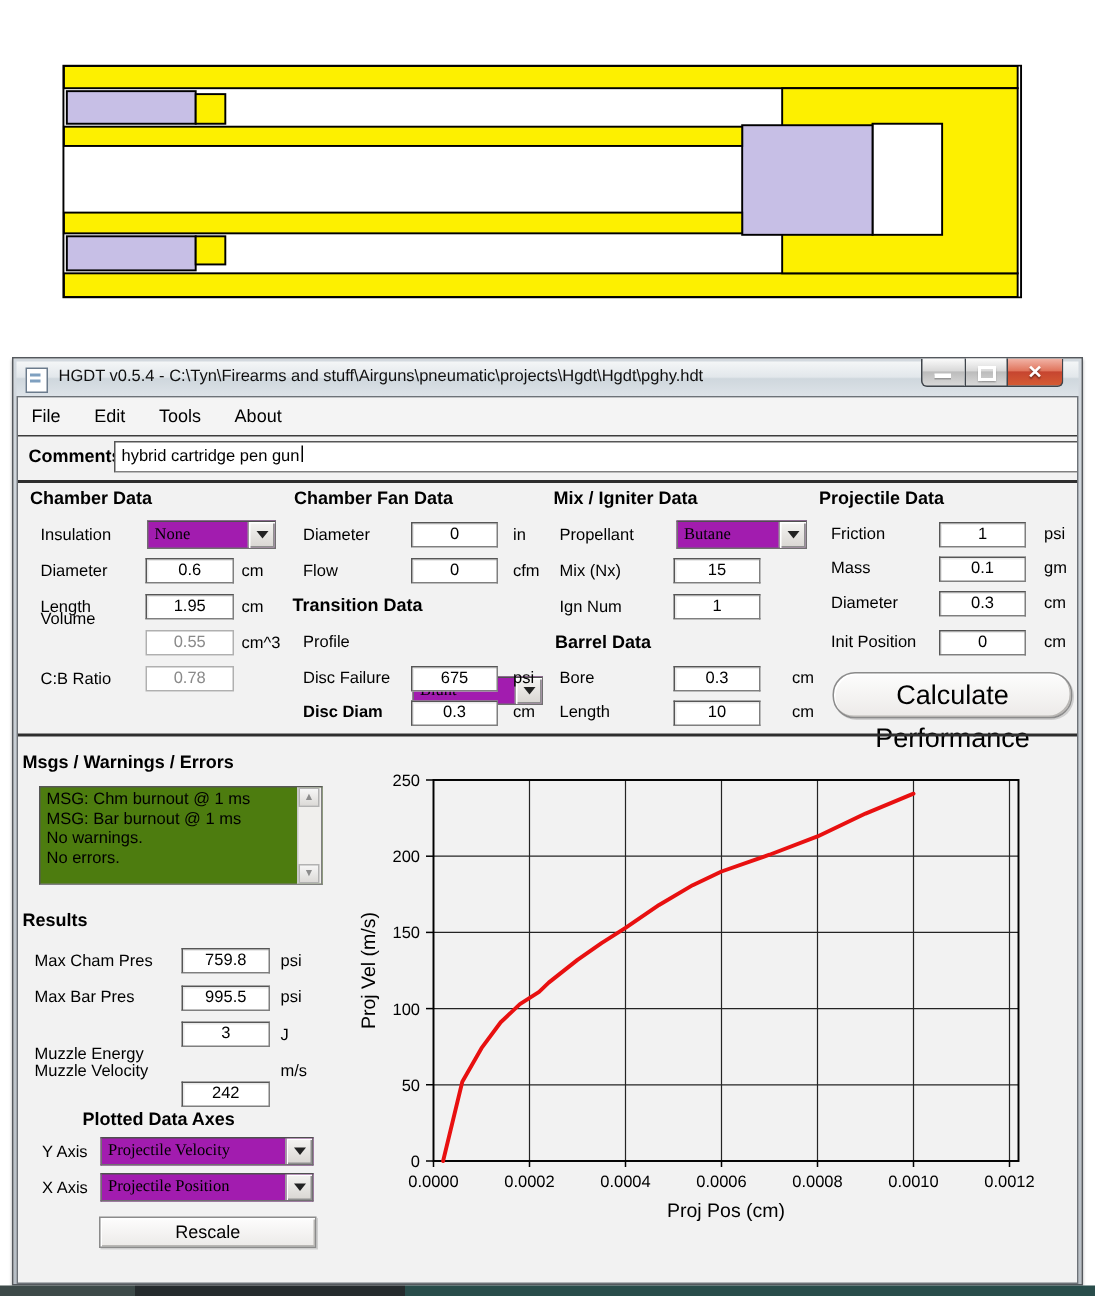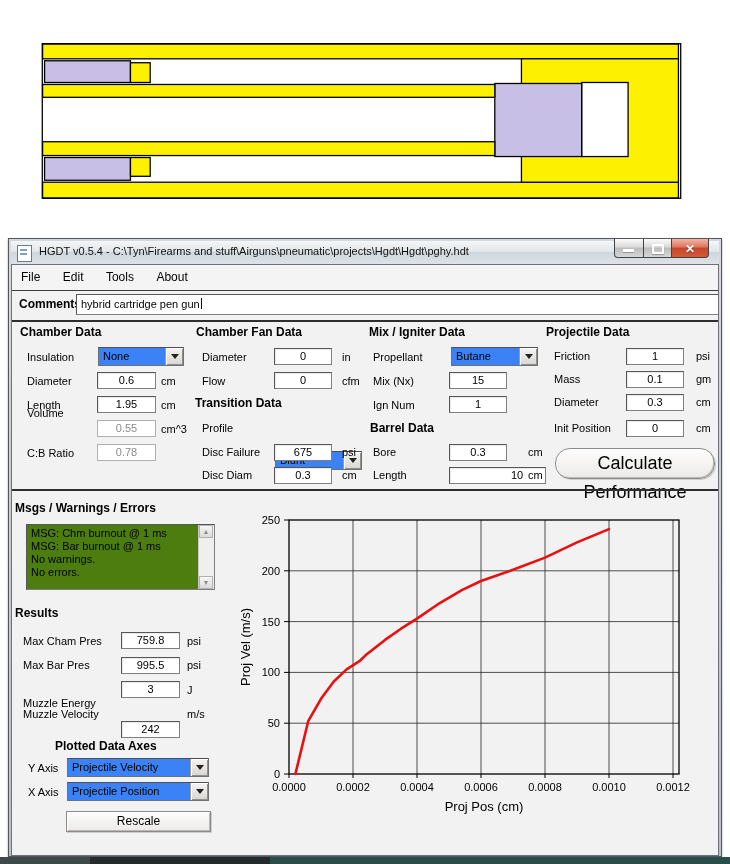--- a/index.html
+++ b/index.html
@@ -41,22 +41,22 @@
   .lbl{position:absolute;font-size:11px;color:#000;white-space:nowrap;}
   .hdr{position:absolute;font-size:12px;font-weight:bold;color:#000;white-space:nowrap;}
   .unit{position:absolute;font-size:11px;color:#000;white-space:nowrap;}
   .fld{position:absolute;height:15px;background:#fff;border:1px solid #7f7f7f;
        border-top-color:#565656;border-left-color:#565656;font-size:11px;text-align:center;
        line-height:15px;box-shadow:inset 1px 1px 0 #e9e9e9;}
   .fld.dis{border:1px solid #b0b0b0;color:#8a8a8a;box-shadow:none;}
   .tbox{position:absolute;background:#fff;border:1px solid #7f7f7f;border-top-color:#565656;
        border-left-color:#565656;font-size:11px;line-height:18px;padding-left:4px;white-space:nowrap;overflow:hidden;}
   .caret{display:inline-block;width:1px;height:11px;background:#000;vertical-align:-1px;margin-left:1px;}
-  .dd{position:absolute;height:19px;background:#3b82f6;border:1px solid #707070;
-      border-top-color:#4f4f4f;box-sizing:border-box;}
+  .dd{position:absolute;height:19px;background:#a21caf;border:1px solid #707070;
+      border-top-color:#4f4f4f;box-sizing:border-box;font-family:Liberation Serif, serif;}
   .dd .val{font-size:11px;line-height:17px;padding-left:4px;white-space:nowrap;}
   .dd .btn{position:absolute;right:0;top:0;bottom:0;width:17px;
       background:linear-gradient(#f5f4f2,#d9d6d2);border-left:1px solid #9b9b9b;
       box-shadow:inset 1px 1px 0 #ffffff, inset -1px -1px 0 #8f8f8f;
       display:flex;align-items:center;justify-content:center;}
   .tri{width:0;height:0;border:4px solid transparent;border-top:5px solid #222;margin-top:4px;}
   .btn3d{position:absolute;background:linear-gradient(#fdfdfd,#eceae8);border:1px solid #8b8b8b;
       box-shadow:inset 1px 1px 0 #ffffff, inset -1px -1px 0 #b9b7b4, 1px 1px 0 #cfcfcf;
       text-align:center;color:#000;box-sizing:border-box;}
   .sep{position:absolute;left:0;width:100%;height:2px;background:#2e2e2e;}
@@ -161,41 +161,41 @@
     <div class="lbl" style="left:190px;top:157px;">Profile</div>
     <div class="dd" style="left:263px;top:153px;width:87px;margin-top:33px;">
       <div class="val">Blunt</div>
       <div class="btn">
           <span class="tri"></span>
         </div>
     </div>
     <div class="lbl" style="left:190px;top:181px;">Disc Failure</div>
     <div class="fld" style="left:262px;top:179px;width:56px;">675</div>
     <div class="unit" style="left:330px;top:181px;">psi</div>
-    <div class="lbl" style="left:190px;top:204px;">Disc Diam</div>
+    <div class="lbl" style="left:190px;top:204px;font-weight:bold;">Disc Diam</div>
     <div class="fld" style="left:262px;top:202px;width:56px;">0.3</div>
     <div class="unit" style="left:330px;top:204px;">cm</div>
 
     <div class="lbl" style="left:361px;top:86px;">Propellant</div>
     <div class="dd" style="left:439px;top:82px;width:87px;">
       <div class="val">Butane</div>
       <div class="btn">
           <span class="tri"></span>
         </div>
     </div>
     <div class="lbl" style="left:361px;top:110px;">Mix (Nx)</div>
     <div class="fld" style="left:437px;top:107px;width:56px;">15</div>
     <div class="lbl" style="left:361px;top:134px;">Ign Num</div>
     <div class="fld" style="left:437px;top:131px;width:56px;">1</div>
     <div class="hdr" style="left:358px;top:156px;">Barrel Data</div>
     <div class="lbl" style="left:361px;top:181px;">Bore</div>
     <div class="fld" style="left:437px;top:179px;width:56px;">0.3</div>
     <div class="unit" style="left:516px;top:181px;">cm</div>
     <div class="lbl" style="left:361px;top:204px;">Length</div>
-    <div class="fld" style="left:437px;top:202px;width:56px;padding-left:39px;">10</div>
+    <div class="fld" style="left:437px;top:202px;width:56px;">10</div>
     <div class="unit" style="left:516px;top:204px;">cm</div>
 
     <div class="lbl" style="left:542px;top:85px;">Friction</div>
     <div class="fld" style="left:614px;top:83px;width:56px;">1</div>
     <div class="unit" style="left:684px;top:85px;">psi</div>
     <div class="lbl" style="left:542px;top:108px;text-align:center;">Mass</div>
     <div class="fld" style="left:614px;top:106px;width:56px;">0.1</div>
     <div class="unit" style="left:684px;top:108px;">gm</div>
     <div class="lbl" style="left:542px;top:131px;">Diameter</div>
     <div class="fld" style="left:614px;top:129px;width:56px;">0.3</div>

